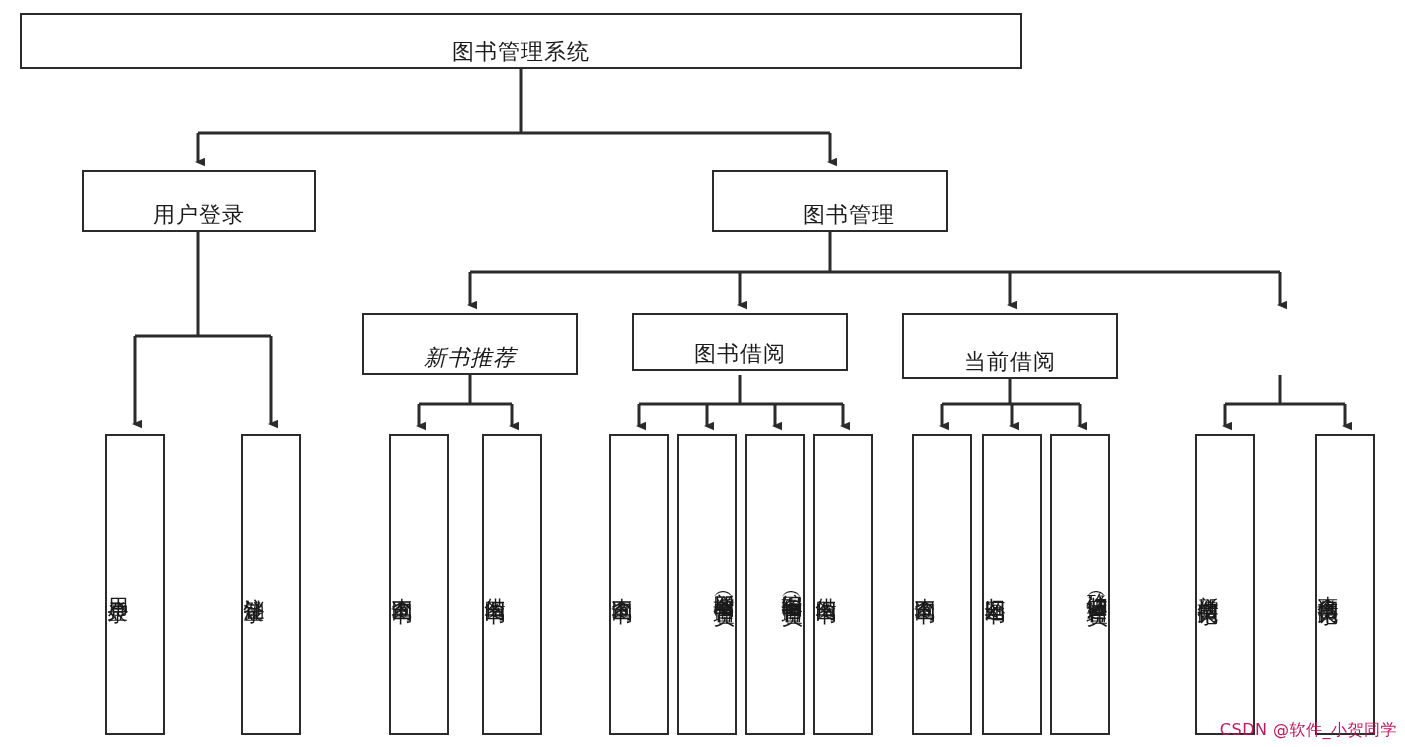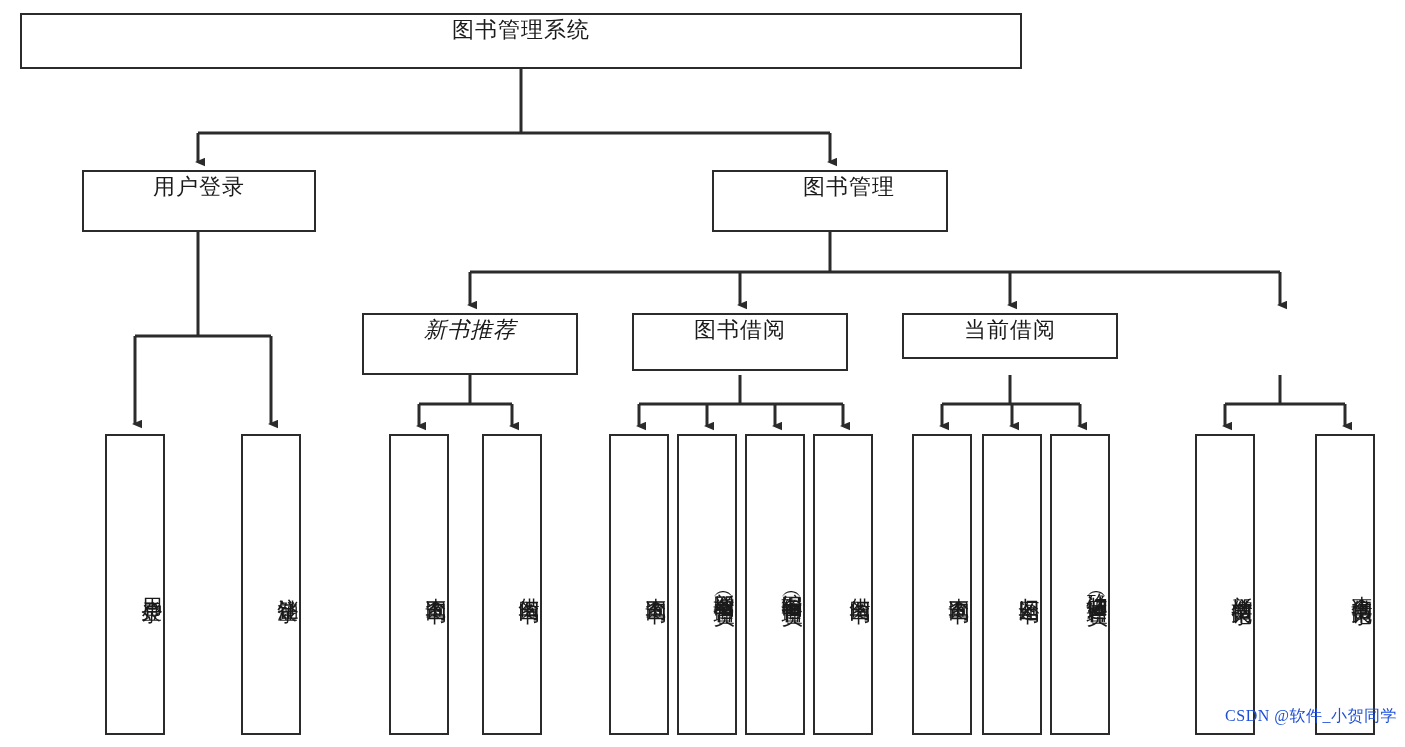--- a/index.html
+++ b/index.html
@@ -24,21 +24,21 @@
     top: 0;
     width: 1405px;
     height: 747px;
   }
   .node {
     position: absolute;
     box-sizing: border-box;
     border: 2px solid #2b2b2b;
     background: #ffffff;
     display: flex;
-    align-items: flex-start;
+    align-items: flex-end;
     justify-content: center;
     color: #1a1a1a;
   }
   .node.horiz {
     font-size: 22px;
     letter-spacing: 1px;
   }
   .node.vert {
     writing-mode: vertical-rl;
     text-orientation: upright;
@@ -50,27 +50,26 @@
   .node.vert.tall-text {
     align-items: flex-start;
   }
   .node .label {
     display: block;
     white-space: nowrap;
   }
   #watermark {
     position: absolute;
     right: 8px;
-    bottom: 20px;
+    bottom: 6px;
     font-size: 16px;
-    color: #1d4ed8;
+    color: #be185d;
     letter-spacing: 0.5px;
     white-space: nowrap;
     user-select: none;
-    font-family: Liberation Serif, serif;
   }
 </style>
 </head>
 <body>
 
 <div id="canvas">
 
   <svg class="svg-layer" viewBox="0 0 1405 747" xmlns="http://www.w3.org/2000/svg">
     <defs>
       <marker id="arrow" markerWidth="10" markerHeight="10" refX="4.2" refY="7" orient="auto" markerUnits="userSpaceOnUse">
@@ -131,21 +130,21 @@
   <div class="node horiz" style="left:712px; top:170px; width:236px; height:62px;padding-left:38px;">
     <span class="label">图书管理</span>
   </div>
 
   <div class="node horiz" style="left:362px; top:313px; width:216px; height:62px;font-style:italic;">
     <span class="label">新书推荐</span>
   </div>
   <div class="node horiz" style="left:632px; top:313px; width:216px; height:58px;">
     <span class="label">图书借阅</span>
   </div>
-  <div class="node horiz" style="left:902px; top:313px; width:216px; height:46px;">
+  <div class="node horiz" style="left:902px; top:313px; width:216px; height:66px;">
     <span class="label">当前借阅</span>
   </div>
 
   <div class="node vert" style="left:105px; top:434px; width:60px; height:301px;">
     <span class="label">用户登录</span>
   </div>
   <div class="node vert" style="left:241px; top:434px; width:60px; height:301px;">
     <span class="label">注销登录</span>
   </div>
 

